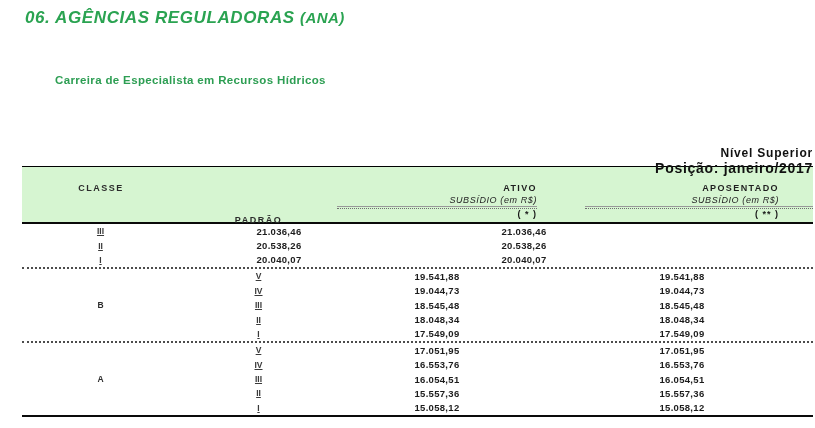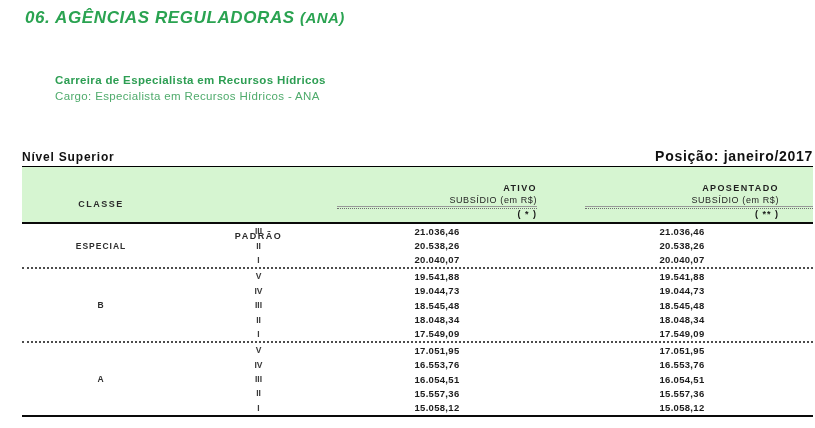--- a/index.html
+++ b/index.html
@@ -22,68 +22,67 @@
   .careers{position:absolute;left:55px;top:36px;margin-top:36px;}
   .career{margin-bottom:9px;}
   .carreira{color:var(--carreira_green);font-weight:bold;font-size:11.5px;
     letter-spacing:.35px;line-height:16px;white-space:nowrap;}
   .cargo{color:var(--cargo_green);font-size:11.5px;letter-spacing:.35px;
     line-height:16px;white-space:nowrap;}
 
   
   .table-wrap{position:absolute;left:22px;top:146px;width:791px;}
   .table-top{display:flex;justify-content:space-between;align-items:flex-end;
-    height:21px;padding-bottom:2px;border-bottom:1.5px solid #000;}
+    height:21px;padding-bottom:2px;border-bottom:1.5px solid #000;flex-direction:column;}
   .level{font-weight:bold;font-size:12px;letter-spacing:.8px;color:#111;}
   .position{font-weight:bold;font-size:14px;letter-spacing:.7px;color:#111;}
 
   .band{display:flex;background:var(--band_green);height:57px;
     border-bottom:2.5px solid #0a0a0a;}
   .hcell{display:flex;justify-content:center;align-items:flex-start;
-    padding-top:32px;font-size:9px;font-weight:bold;letter-spacing:1.5px;color:#2b2b2b;}
+    padding-top:16px;font-size:9px;font-weight:bold;letter-spacing:1.5px;color:#2b2b2b;}
   .hcell.classe{width:158px;}
   .hcell.padrao{width:157px;margin-top:32px;}
   .hgroup{display:flex;flex-direction:column;align-items:flex-end;padding-top:16px;}
   .hgroup.ativo{width:200px;}
   .hgroup.apo{width:228px;padding-right:34px;}
   .hspacer{width:48px;}
   .hg-title{font-size:9px;font-weight:bold;letter-spacing:1.4px;color:#1e1e1e;}
-  .hg-sub{font-size:9px;letter-spacing:.6px;color:#262626;margin-top:2px;}
+  .hg-sub{font-size:9px;letter-spacing:.6px;color:#262626;margin-top:2px;font-style:italic;}
   .hg-rule{width:100%;height:3px;border-top:1px solid #989898;
     border-bottom:1px dotted #6f6f6f;margin-top:1px;}
   .hgroup.apo .hg-rule{width:calc(100% + 34px);margin-right:-34px;}
   .hg-note{font-size:9px;font-weight:bold;letter-spacing:1px;color:#161616;
     margin-top:auto;margin-bottom:3px;}
 
   .tbody{border-bottom:2.5px solid #0a0a0a;}
   .group{display:flex;}
   .group.sep{border-top:2px dotted #4c4c4c;}
   .g-classe{width:158px;display:flex;align-items:center;justify-content:center;
     font-size:8.5px;font-weight:bold;letter-spacing:1px;color:#2e2e2e;}
   .g-rows{display:flex;flex-direction:column;}
   .row{display:flex;height:14.4px;align-items:center;}
-  .c-padrao{width:157px;text-align:center;font-size:8.5px;font-weight:bold;color:var(--ink_soft);}
+  .c-padrao{width:157px;text-align:center;font-size:8.5px;font-weight:bold;color:var(--ink_soft);text-decoration:underline;}
   .c-ativo{width:200px;text-align:center;font-size:9.5px;font-weight:bold;
     letter-spacing:.3px;color:var(--ink);}
   .c-gap{width:48px;}
   .c-apo{width:228px;padding-right:34px;text-align:center;font-size:9.5px;
     font-weight:bold;letter-spacing:.3px;color:var(--ink);}
 </style>
 </head>
 <body>
 
 <div class="page">
 
   <h1 class="doc-title"><span>06. AGÊNCIAS REGULADORAS</span>
     <span class="suffix">(ANA)</span></h1>
 
   <div class="careers" id="careers">
       <div class="career">
         <div class="carreira">Carreira de Especialista em Recursos Hídricos</div>
-        <div class="cargo">Cargo: Especialista em Recursos Hídricos - ANA</div>
       </div>
     </div>
 
   <div class="table-wrap">
 
     <div class="table-top">
       <span class="level">Nível Superior</span>
       <span class="position">Posição: janeiro/2017</span>
     </div>
 
@@ -100,21 +99,20 @@
       <div class="hgroup apo">
         <div class="hg-title">APOSENTADO</div>
         <div class="hg-sub">SUBSÍDIO (em R$)</div>
         <div class="hg-rule"></div>
         <div class="hg-note">( ** )</div>
       </div>
     </div>
 
     <div class="tbody" id="tbody">
         <div class="group">
-          <div class="g-classe">ESPECIAL</div>
           <div class="g-rows">
             <div class="row">
               <div class="c-padrao">III</div>
               <div class="c-ativo">21.036,46</div>
               <div class="c-gap"></div>
               <div class="c-apo">21.036,46</div>
             </div>
             <div class="row">
               <div class="c-padrao">II</div>
               <div class="c-ativo">20.538,26</div>

